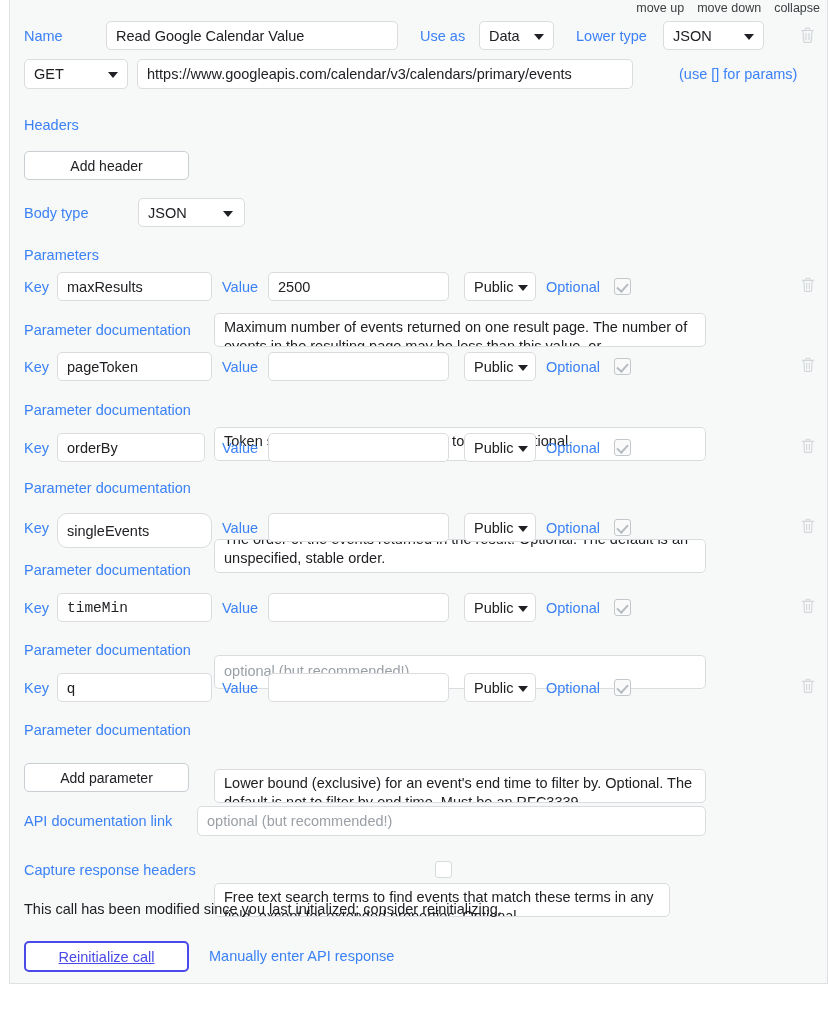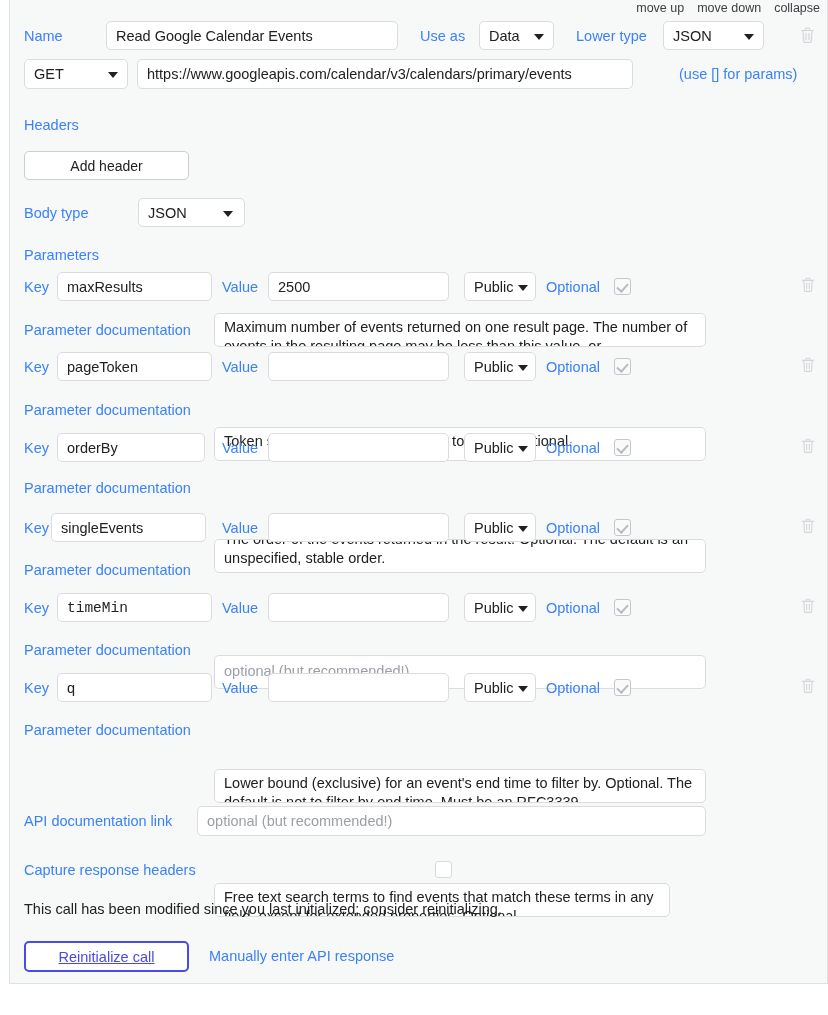--- a/index.html
+++ b/index.html
@@ -148,21 +148,21 @@
 <div id="root">
   <div class="card"></div>
 
   <div class="toplinks">
     <span class="toplink">move up</span>
     <span class="toplink">move down</span>
     <span class="toplink">collapse</span>
   </div>
 
   <span class="lbl abs" style="left:24px; top:29px;">Name</span>
-  <div class="tf abs" style="left:106px; top:21px; width:292px; height:29px;">Read Google Calendar Events</div>
+  <div class="tf abs" style="left:106px; top:21px; width:292px; height:29px;">Read Google Calendar Value</div>
 
   <span class="lbl abs" style="left:420px; top:29px;">Use as</span>
   <div class="sel abs" style="left:479px; top:21px; width:75px; height:29px;">
     <span>Data</span>
     <span class="caret" style="right:9px; top:12px;"></span>
   </div>
 
   <span class="lbl abs" style="left:576px; top:29px;">Lower type</span>
   <div class="sel abs" style="left:663px; top:21px; width:101px; height:29px;">
     <span>JSON</span>
@@ -250,21 +250,21 @@
             <path d="M1.5 3.5h12M5.5 3.5V2a.8.8 0 0 1 .8-.8h2.4a.8.8 0 0 1 .8.8v1.5M3 3.5l.7 11a.9.9 0 0 0 .9.8h5.8a.9.9 0 0 0 .9-.8l.7-11" stroke="#d3d7db" stroke-width="1.2" stroke-linecap="round" stroke-linejoin="round"></path>
             <path d="M6 6.6v6M9 6.6v6" stroke="#d3d7db" stroke-width="1.2" stroke-linecap="round"></path>
           </svg></span>
         <span class="lbl abs" style="left:24px; top:481px;">Parameter documentation</span>
         <div class="ta scrolled" style="left:214px; top:471px; width:492px; height:34px;">
           <span class="inner">The order of the events returned in the result. Optional. The default is an unspecified, stable order.</span>
         </div>
       </div>
       <div>
         <span class="lbl abs" style="left:24px; top:521px;">Key</span>
-        <div class="tf abs" style="left:51px; top:513px; width:155px; height:29px;">singleEvents</div>
+        <div class="tf abs" style="left:57px; top:513px; width:155px; height:35px;border-radius:10px;">singleEvents</div>
         <span class="lbl abs" style="left:222px; top:521px;">Value</span>
         <div class="tf abs" style="left:268px; top:513px; width:181px; height:29px;"></div>
         <div class="sel abs" style="left:464px; top:513px; width:72px; height:29px;">
           <span>Public</span>
           <span class="caret" style="right:7px; top:12px;"></span>
         </div>
         <span class="lbl abs" style="left:546px; top:521px;">Optional</span>
         <div class="cb checked abs" style="left:614px; top:519px;"></div>
         <span class="trash" style="left:801px; top:518px;"><svg width="14" height="16" viewBox="0 0 15 17" fill="none" aria-hidden="true">
             <path d="M1.5 3.5h12M5.5 3.5V2a.8.8 0 0 1 .8-.8h2.4a.8.8 0 0 1 .8.8v1.5M3 3.5l.7 11a.9.9 0 0 0 .9.8h5.8a.9.9 0 0 0 .9-.8l.7-11" stroke="#d3d7db" stroke-width="1.2" stroke-linecap="round" stroke-linejoin="round"></path>
@@ -310,20 +310,21 @@
             <path d="M1.5 3.5h12M5.5 3.5V2a.8.8 0 0 1 .8-.8h2.4a.8.8 0 0 1 .8.8v1.5M3 3.5l.7 11a.9.9 0 0 0 .9.8h5.8a.9.9 0 0 0 .9-.8l.7-11" stroke="#d3d7db" stroke-width="1.2" stroke-linecap="round" stroke-linejoin="round"></path>
             <path d="M6 6.6v6M9 6.6v6" stroke="#d3d7db" stroke-width="1.2" stroke-linecap="round"></path>
           </svg></span>
         <span class="lbl abs" style="left:24px; top:723px;">Parameter documentation</span>
         <div class="ta" style="left:214px; top:713px; width:456px; height:34px;">
           <span class="inner">Free text search terms to find events that match these terms in any field, except for extended properties. Optional.</span>
         </div>
       </div>
     </div>
 
+  <div class="btn abs" style="left:24px; top:763px; width:165px; height:29px;">Add parameter</div>
 
   <span class="lbl abs" style="left:24px; top:814px;">API documentation link</span>
   <div class="tf ph abs" style="left:197px; top:806px; width:509px; height:30px;">optional (but recommended!)</div>
 
   <span class="lbl abs" style="left:24px; top:863px;">Capture response headers</span>
   <div class="cb empty abs" style="left:435px; top:861px;"></div>
 
   <span class="status" style="left:24px; top:901px;">This call has been modified since you last initialized; consider reinitializing.</span>
   <div class="btn-primary abs" style="left:24px; top:941px; width:165px; height:31px;text-decoration:underline;">Reinitialize call</div>
   <span class="lbl abs" style="left:209px; top:949px;">Manually enter API response</span>

